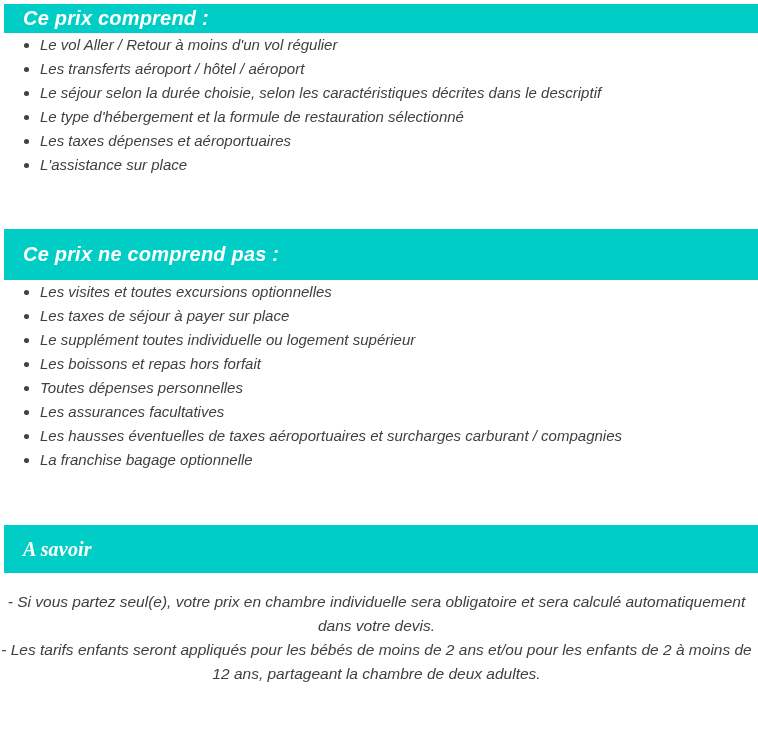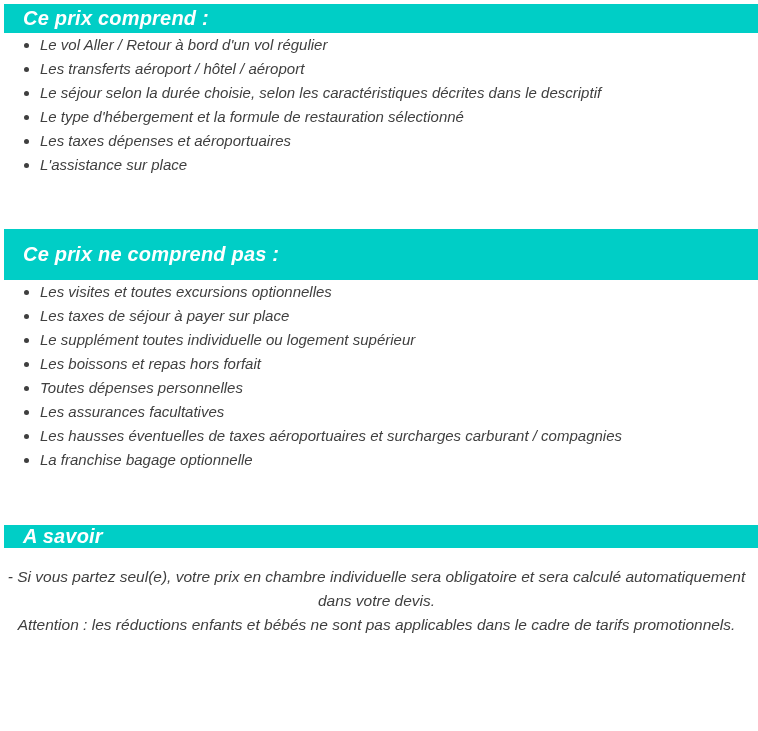--- a/index.html
+++ b/index.html
@@ -30,21 +30,21 @@
     margin:8px;
     font-size:20px;
     font-weight:bold;
     font-style:italic;
     color:var(--header-text);
     letter-spacing:0.2px;
     text-align:right;
   }
   .header-1{ margin-top:4px; height:29px; }
   .header-2{ margin-top:52px; height:51px; }
-  .header-3{ margin-top:53px; height:23px; }
+  .header-3{ margin-top:53px; height:48px;font-family:Liberation Serif, serif; }
   ul.bullet-list{
     margin:0;
     padding:0 10px 0 40px;
     list-style:disc;
   }
   ul.bullet-list li{
     font-size:15px;
     line-height:24px;
     color:var(--text);
   }
@@ -65,21 +65,21 @@
 </head>
 <body>
 
 <div class="page">
 
   <section>
     <div class="section-header header-1">
       <h2>Ce prix comprend :</h2>
     </div>
     <ul class="bullet-list list-1">
-        <li>Le vol Aller / Retour à bord d'un vol régulier</li>
+        <li>Le vol Aller / Retour à moins d'un vol régulier</li>
         <li>Les transferts aéroport / hôtel / aéroport</li>
         <li>Le séjour selon la durée choisie, selon les caractéristiques décrites dans le descriptif</li>
         <li>Le type d'hébergement et la formule de restauration sélectionné</li>
         <li>Les taxes dépenses et aéroportuaires</li>
         <li>L'assistance sur place</li>
       </ul>
   </section>
 
   <section>
     <div class="section-header header-2">
@@ -96,17 +96,17 @@
         <li>La franchise bagage optionnelle</li>
       </ul>
   </section>
 
   <section>
     <div class="section-header header-3">
       <h2>A savoir</h2>
     </div>
     <div class="notes">
         <p>- Si vous partez seul(e), votre prix en chambre individuelle sera obligatoire et sera calculé automatiquement dans votre devis.</p>
-        <p>Attention : les réductions enfants et bébés ne sont pas applicables dans le cadre de tarifs promotionnels.</p>
+        <p>- Les tarifs enfants seront appliqués pour les bébés de moins de 2 ans et/ou pour les enfants de 2 à moins de 12 ans, partageant la chambre de deux adultes.</p>
       </div>
   </section>
 
 </div>
 
 </body></html>

